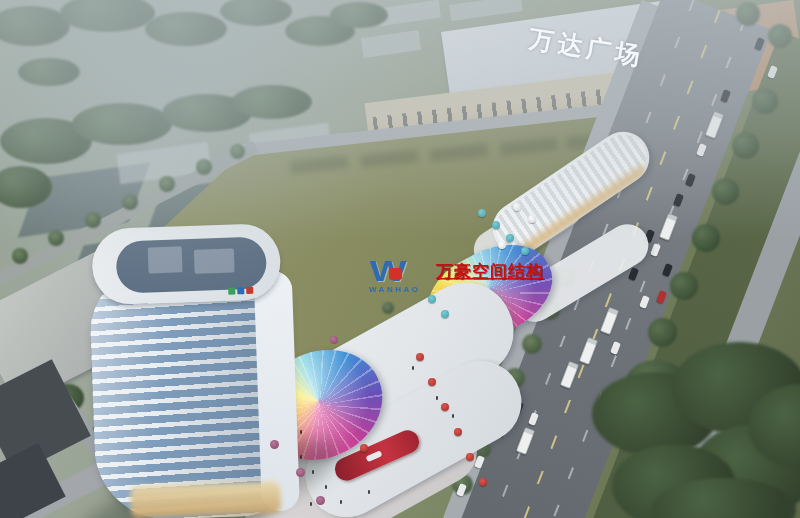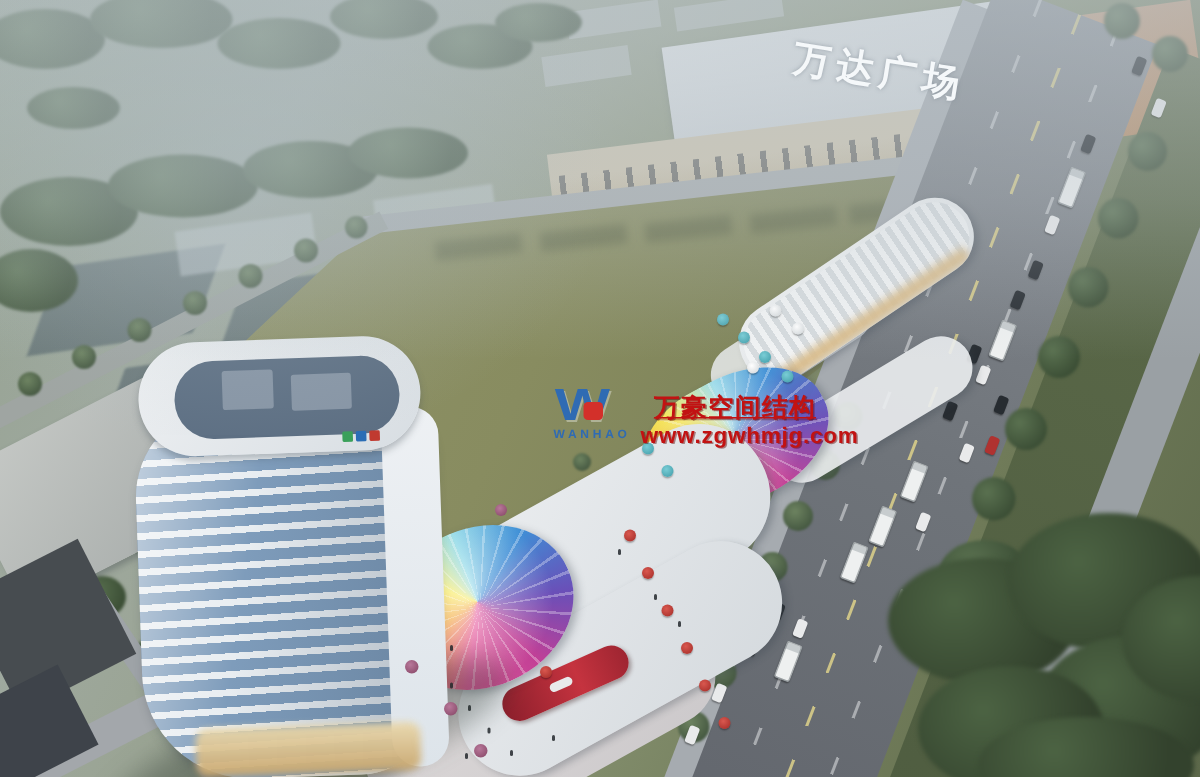--- a/index.html
+++ b/index.html
@@ -357,15 +357,14 @@
 
   <div class="abs haze-top"></div>
   <div class="abs haze-left"></div>
 
   <div class="abs wanda-sign" style="color: rgb(245, 248, 250);">万达广场</div>
 
   <div class="abs wm wm-w" style="color: rgb(47, 107, 179);">W</div>
   <div class="abs wm wm-badge" style="background: rgb(211, 48, 42);"></div>
   <div class="abs wm wm-name" style="color: rgb(47, 107, 179);">WANHAO</div>
   <div class="abs wm wm-l1" style="color: rgb(194, 18, 18);">万豪空间结构</div>
-  <div class="abs wm wm-l2" style="color: rgb(194, 18, 18);">www.zgwhmjg.com</div>
 
 </div>
 
 </body></html>

